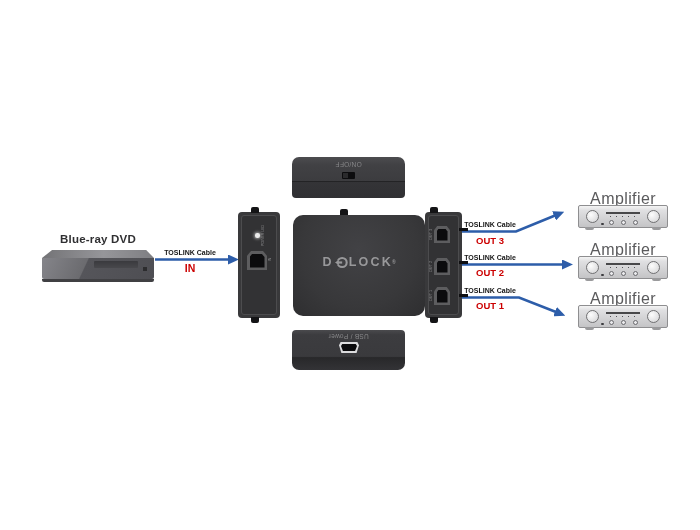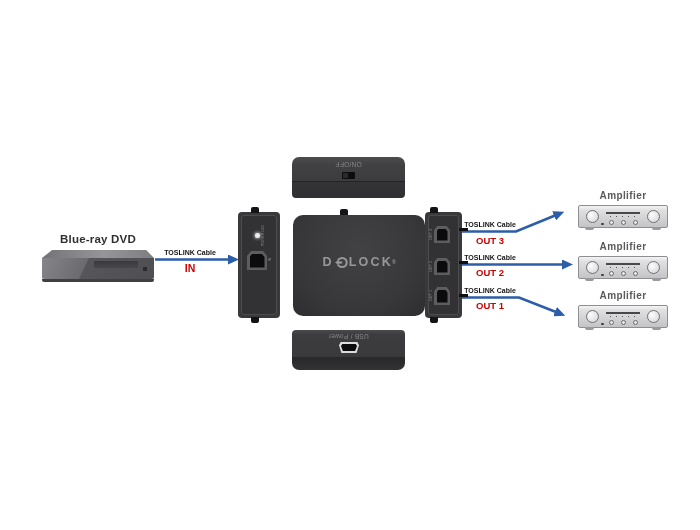--- a/index.html
+++ b/index.html
@@ -8,22 +8,22 @@
   .abs{position:absolute;}
 
   
   .device-title{position:absolute;font-size:11.5px;font-weight:600;color:#303032;
                 text-align:center;letter-spacing:.2px;white-space:nowrap;}
   .cable-label{position:absolute;font-size:7px;font-weight:600;color:#141414;
                text-align:center;white-space:nowrap;}
   .port-callout{position:absolute;font-size:9.5px;font-weight:700;color:#cc0001;
                 text-align:center;white-space:nowrap;}
   .port-callout.big{font-size:10.5px;}
-  .amp-label{height:13px;font-size:10px;color:#5a5a5c;text-align:center;
-             letter-spacing:.4px;white-space:nowrap;font-weight:bold;}
+  .amp-label{height:13px;font-size:16px;color:#5a5a5c;text-align:center;
+             letter-spacing:.4px;white-space:nowrap;}
 
   
   .player{position:absolute;left:42px;top:250px;width:112px;height:32px;}
   .p-top{position:absolute;left:0;top:0;width:112px;height:8px;
          background:linear-gradient(90deg,#737376,#96969a 55%,#7e7e82);
          clip-path:polygon(9% 0,93% 0,100% 100%,0 100%);}
   .p-front{position:absolute;left:0;top:8px;width:112px;height:21px;border-radius:0 0 2px 2px;
          background:linear-gradient(115deg,#85858a 0%,#6b6b6f 38%,#55555a 39%,#4e4e53 100%);}
   .p-slot{position:absolute;left:52px;top:11px;width:44px;height:7px;border-radius:1px;
          background:linear-gradient(#3a3a3e,#48484c);}

